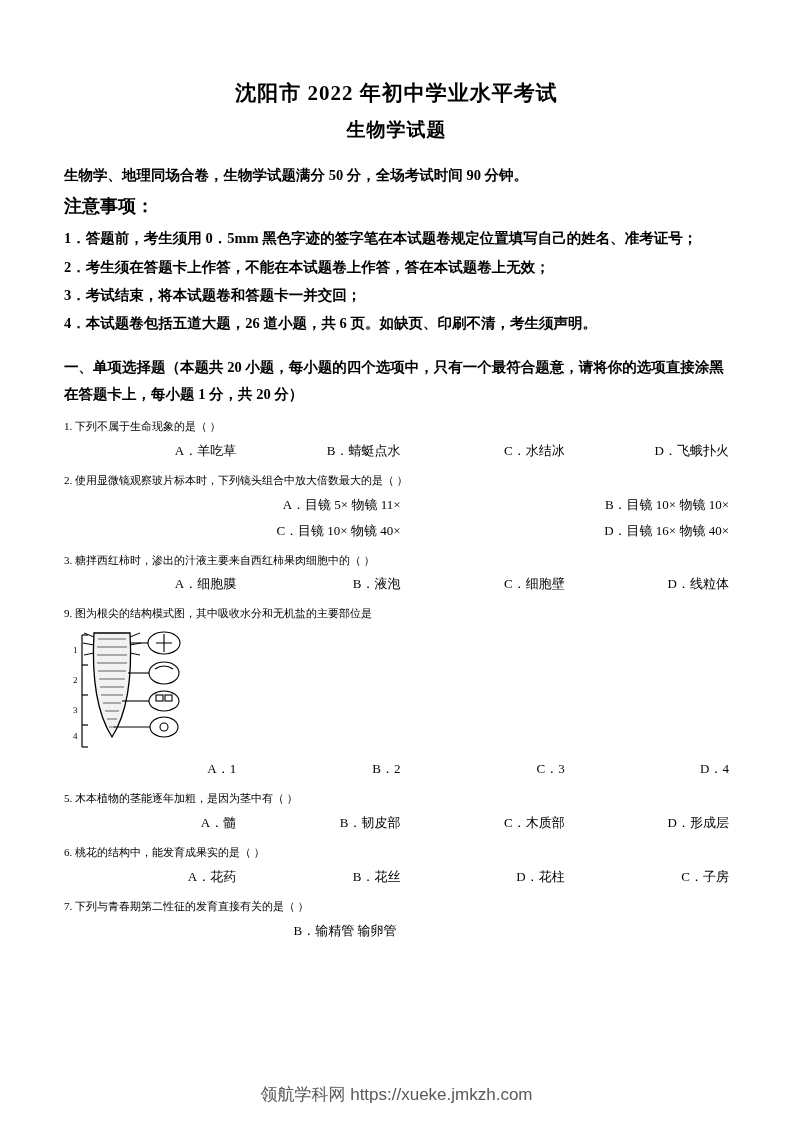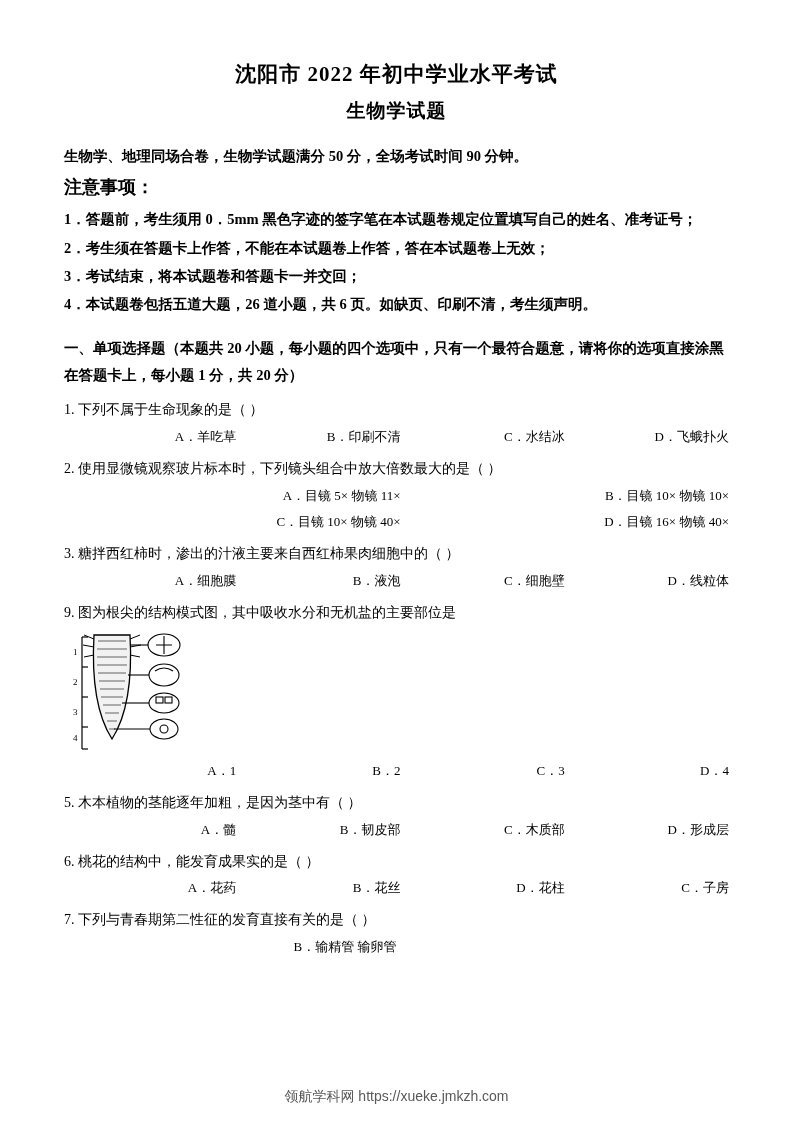--- a/index.html
+++ b/index.html
@@ -20,21 +20,21 @@
     width: 793px;
     height: 1122px;
     box-sizing: border-box;
     padding: 52px 64px 0 64px;
   }
   .title-main {
     text-align: center;
     font-size: 21px;
     font-weight: bold;
     letter-spacing: 1px;
-    margin: 8px 0 10px 0;
+    margin: 27px 0 10px 0;
   }
   .title-sub {
     text-align: center;
     font-size: 19px;
     font-weight: bold;
     letter-spacing: 1px;
     margin: 0 0 18px 0;
   }
   .bold-line {
     font-size: 14.5px;
@@ -55,21 +55,21 @@
     margin: 0;
     text-indent: 0;
   }
   .section-head {
     font-size: 14.5px;
     font-weight: bold;
     line-height: 1.85;
     margin: 17px 0 2px 0;
   }
   .q-stem {
-    font-size: 14px;
+    font-size: 11px;
     line-height: 1.7;
     margin: 9px 0 2px 0;
   }
   .opts {
     display: flex;
     font-size: 13px;
     line-height: 1.7;
     margin: 4px 0 2px 0;
     text-align: right;
   }
@@ -79,21 +79,21 @@
   .figure-wrap {
     margin: 6px 0 2px 0;
     padding-left: 8px;
   }
   .footer {
     position: absolute;
     left: 0;
     right: 0;
     bottom: 16px;
     text-align: center;
-    font-size: 14px;
+    font-size: 17px;
     color: #595959;
     font-family: "Liberation Sans", sans-serif;
   }
   .fig-svg { display:block; }
 </style>
 </head>
 <body>
 
 <div class="page">
 
@@ -105,21 +105,21 @@
   <p class="notice-item">1．答题前，考生须用 0．5mm 黑色字迹的签字笔在本试题卷规定位置填写自己的姓名、准考证号；</p>
   <p class="notice-item">2．考生须在答题卡上作答，不能在本试题卷上作答，答在本试题卷上无效；</p>
   <p class="notice-item">3．考试结束，将本试题卷和答题卡一并交回；</p>
   <p class="notice-item">4．本试题卷包括五道大题，26 道小题，共 6 页。如缺页、印刷不清，考生须声明。</p>
 
   <p class="section-head">一、单项选择题（本题共 20 小题，每小题的四个选项中，只有一个最符合题意，请将你的选项直接涂黑在答题卡上，每小题 1 分，共 20 分）</p>
 
   <p class="q-stem">1. 下列不属于生命现象的是（        ）</p>
   <div class="opts four">
     <div class="opt-pad">A．羊吃草</div>
-    <div>B．印刷不清</div>
+    <div>B．蜻蜓点水</div>
     <div>C．水结冰</div>
     <div>D．飞蛾扑火</div>
   </div>
 
   <p class="q-stem">2. 使用显微镜观察玻片标本时，下列镜头组合中放大倍数最大的是（        ）</p>
   <div class="opts two">
     <div class="opt-pad">A．目镜 5×    物镜 11×</div>
     <div>B．目镜 10×    物镜 10×</div>
   </div>
   <div class="opts two">

